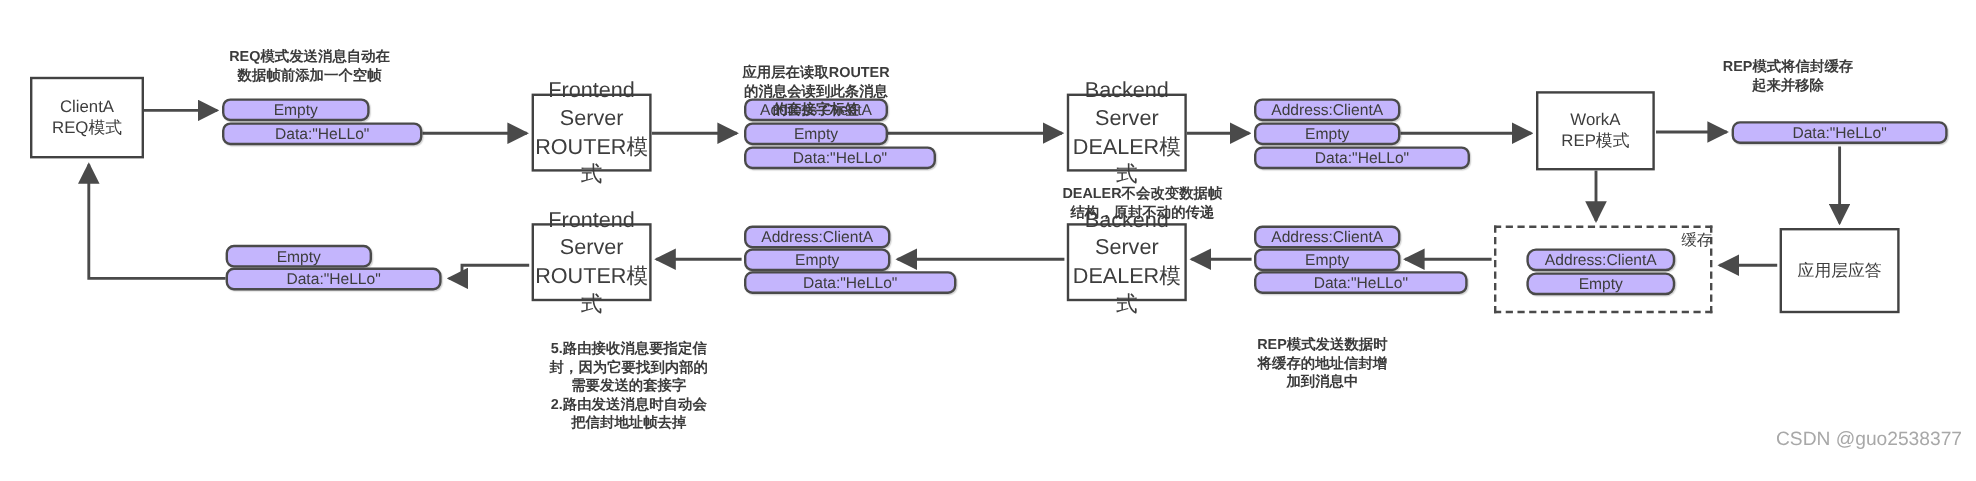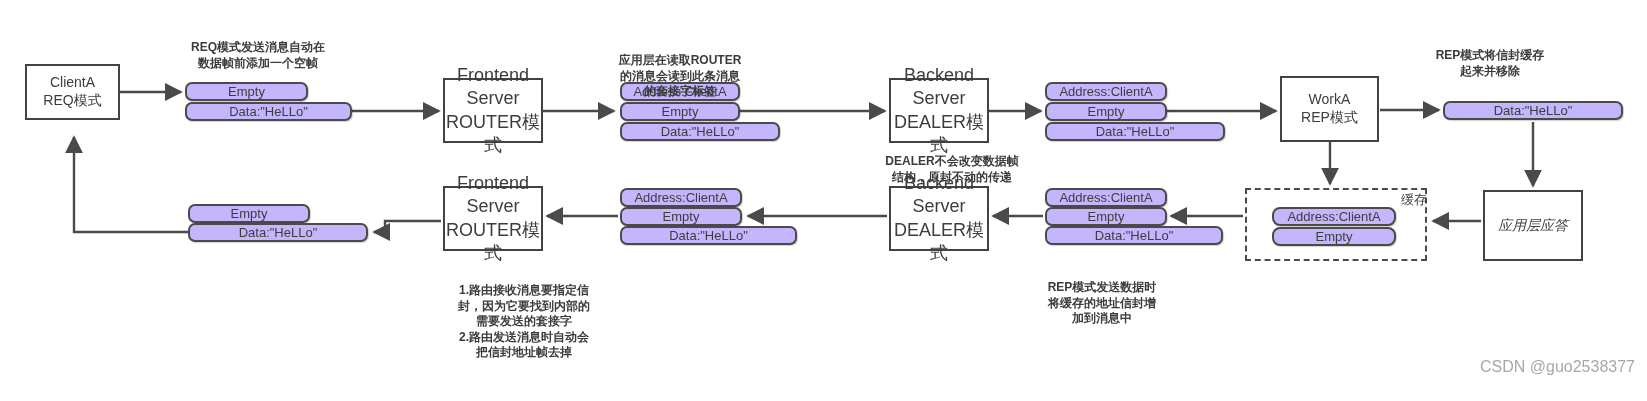--- a/index.html
+++ b/index.html
@@ -61,21 +61,21 @@
     <path d="M1481,221 H1433" marker-end="url(#ah)"></path>
     <path d="M1243,216 H1171" marker-end="url(#ah)"></path>
     <path d="M1043,216 H993" marker-end="url(#ah)"></path>
     <path d="M887,216 H748" marker-end="url(#ah)"></path>
     <path d="M618,216 H547" marker-end="url(#ah)"></path>
     <path d="M441,221 H385 V232 H374" marker-end="url(#ah)"></path>
     <path d="M188,232 H74 V137" marker-end="url(#ah)"></path>
   </g>
 </svg>
 
-<div class="node" style="left:25px; top:64px; width:95px; height:56px; font-size:14px;">ClientA
+<div class="node" style="left:25px; top:64px; width:95px; height:68px; font-size:14px;">ClientA
 REQ模式</div>
 
 <div class="node" style="left:443px; top:78px; width:100px; height:65px;">Frontend
 Server
 ROUTER模式</div>
 
 <div class="node" style="left:889px; top:78px; width:100px; height:65px;">Backend
 Server
 DEALER模式</div>
 
@@ -83,21 +83,21 @@
 REP模式</div>
 
 <div class="node" style="left:889px; top:186px; width:100px; height:65px;">Backend
 Server
 DEALER模式</div>
 
 <div class="node" style="left:443px; top:186px; width:100px; height:65px;">Frontend
 Server
 ROUTER模式</div>
 
-<div class="node" style="left:1483px; top:190px; width:100px; height:71px; font-size:14px;font-style:italic;">应用层应答</div>
+<div class="node" style="left:1483px; top:190px; width:100px; height:71px; font-size:14px;">应用层应答</div>
 
 <div class="cache-box" style="left:1245px; top:188px; width:182px; height:73px;"></div>
 <div class="cache-title" style="left:1245px; top:191px; width:182px;text-align:right;">缓存</div>
 <div class="frame" style="left:1272px; top:207px; width:124px; border-radius:8px;">Address:ClientA</div>
 <div class="frame" style="left:1272px; top:227px; width:124px; border-radius:8px;">Empty</div>
 
 <div class="frame" style="left:185px; top:82px; width:123px;">Empty</div>
 <div class="frame" style="left:185px; top:102px; width:167px;">Data:"HeLLo"</div>
 
 <div class="frame" style="left:620px; top:82px; width:120px;">Address:ClientA</div>
@@ -131,19 +131,19 @@
 <div class="ann" style="left:1380px; top:48px; width:220px;">REP模式将信封缓存
 起来并移除</div>
 
 <div class="ann" style="left:842px; top:154px; width:220px;">DEALER不会改变数据帧
 结构，原封不动的传递</div>
 
 <div class="ann" style="left:992px; top:280px; width:220px;">REP模式发送数据时
 将缓存的地址信封增
 加到消息中</div>
 
-<div class="ann" style="left:414px; top:283px; width:220px;">1.路由接收消息要指定信
+<div class="ann" style="left:414px; top:283px; width:220px;">5.路由接收消息要指定信
 封，因为它要找到内部的
 需要发送的套接字
 2.路由发送消息时自动会
 把信封地址帧去掉</div>
 
 <div class="watermark" style="left:1380px; top:358px; width:255px; text-align:right;">CSDN @guo2538377</div>
 
 </body></html>

